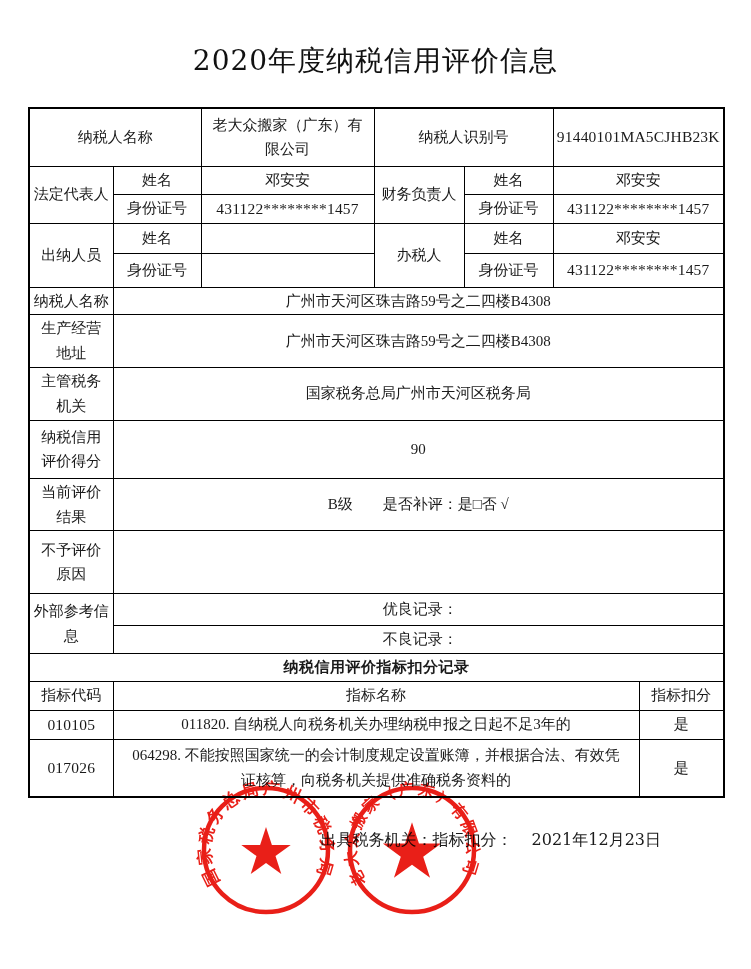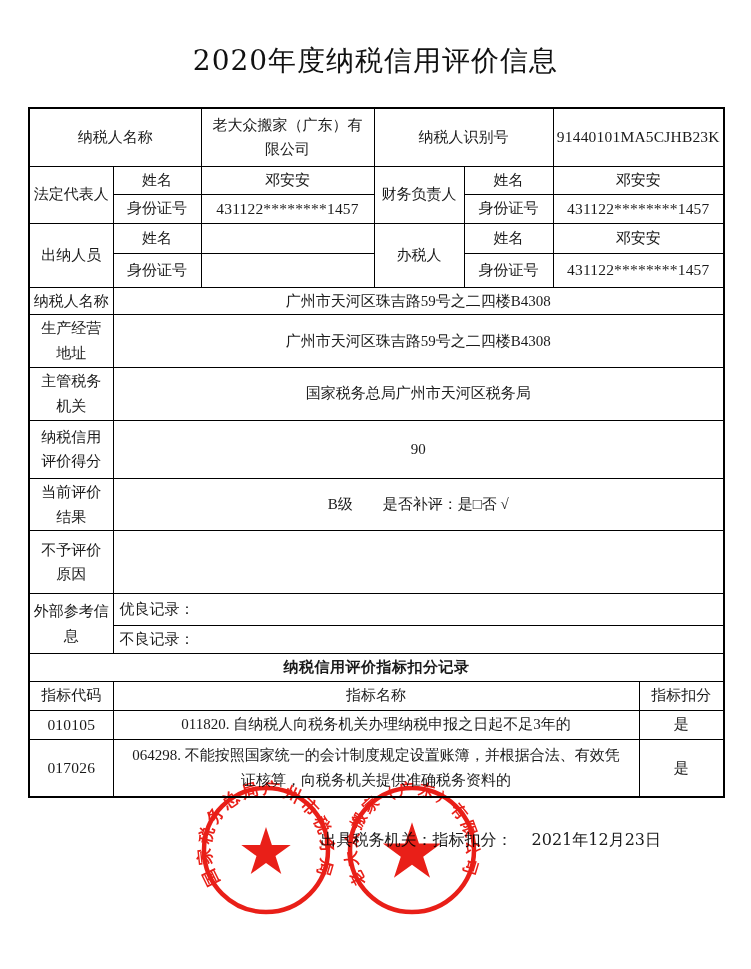--- a/index.html
+++ b/index.html
@@ -31,21 +31,21 @@
     text-align:center;
     vertical-align:middle;
     font-size:15px;
     line-height:1.65;
     padding:1px 2px;
     white-space:pre-line;
     overflow:hidden;
     color:#1a1a1a;
   }
   td.num { font-size:15.5px; letter-spacing:0.2px; }
-  td.leftalign { text-align:left; padding-left:6px; }
+  td.leftalign { text-align:center; padding-left:6px; }
   td.sechead { font-weight:bold; letter-spacing:0.5px; }
   .footer {
     box-sizing:border-box;
     width:695px;
     margin:32px 0 0 28px;
     padding:0 62px 0 32px;
     display:flex;
     justify-content:flex-end;
     font-size:16px;
   }

